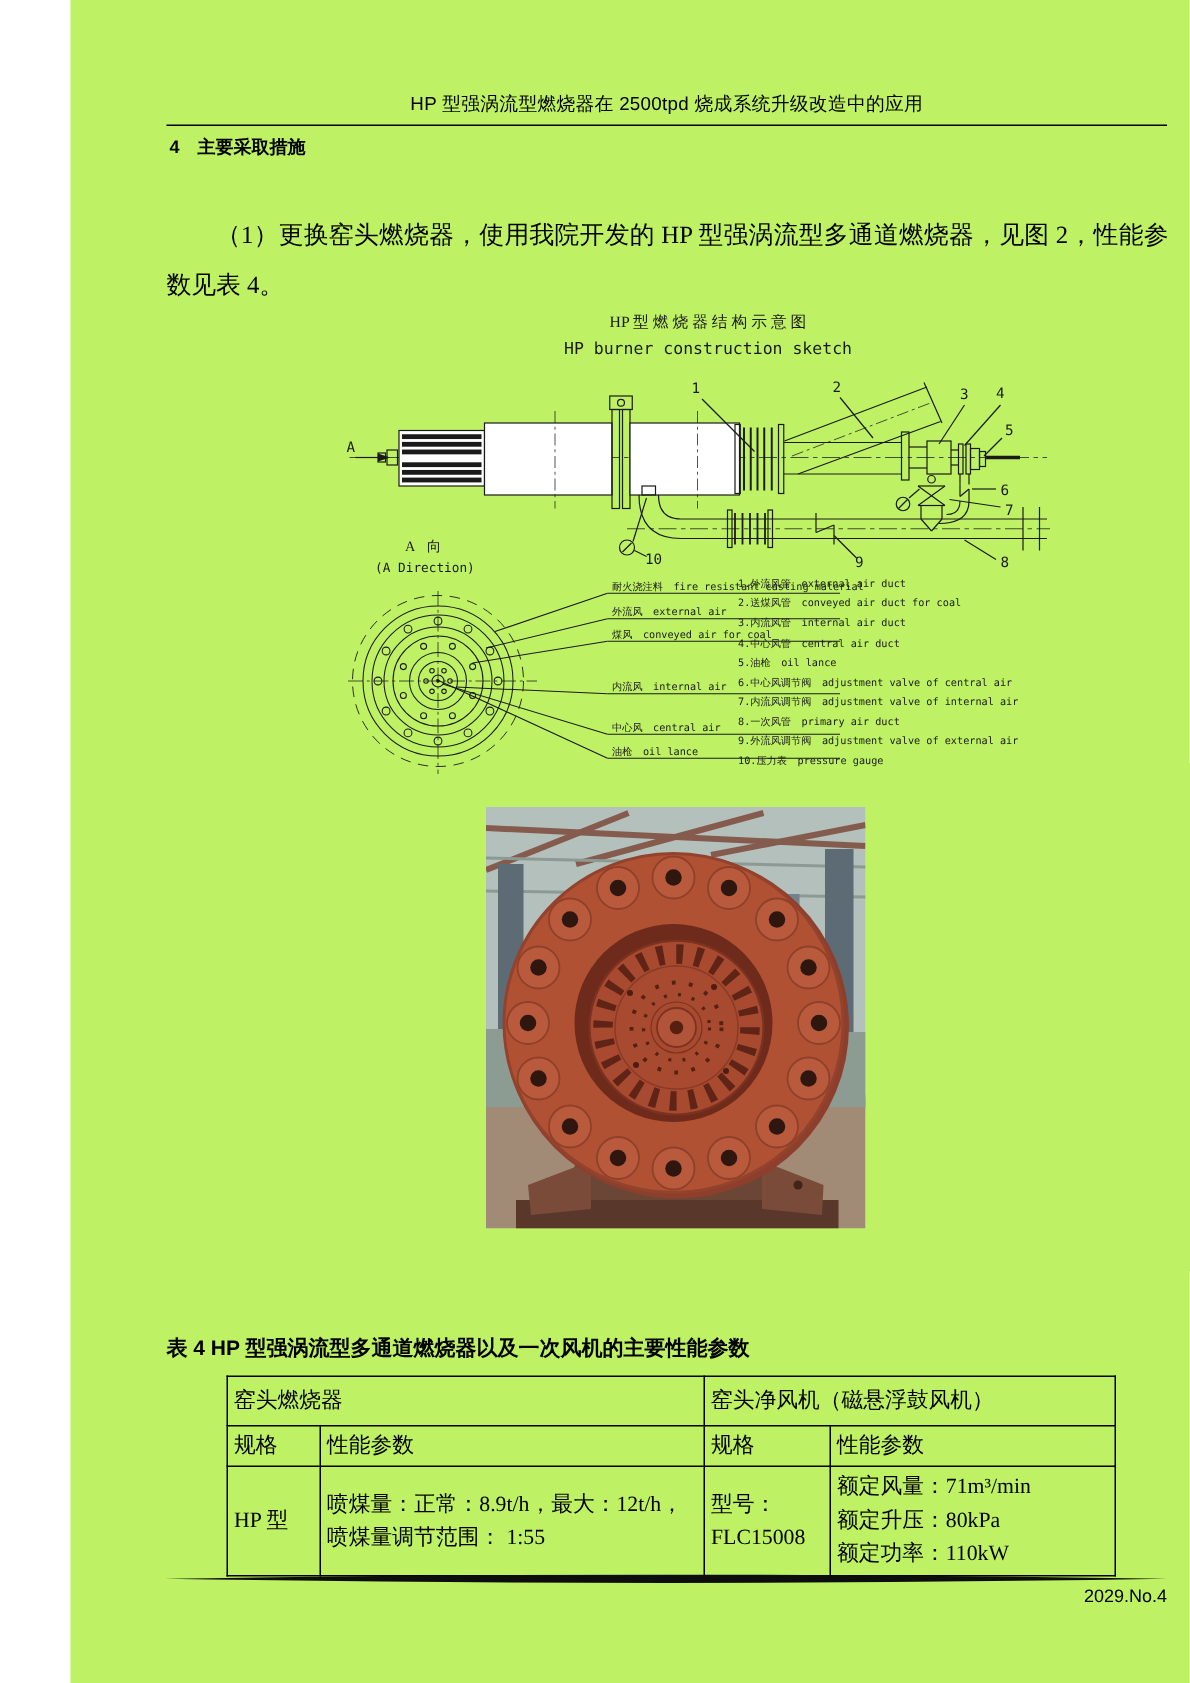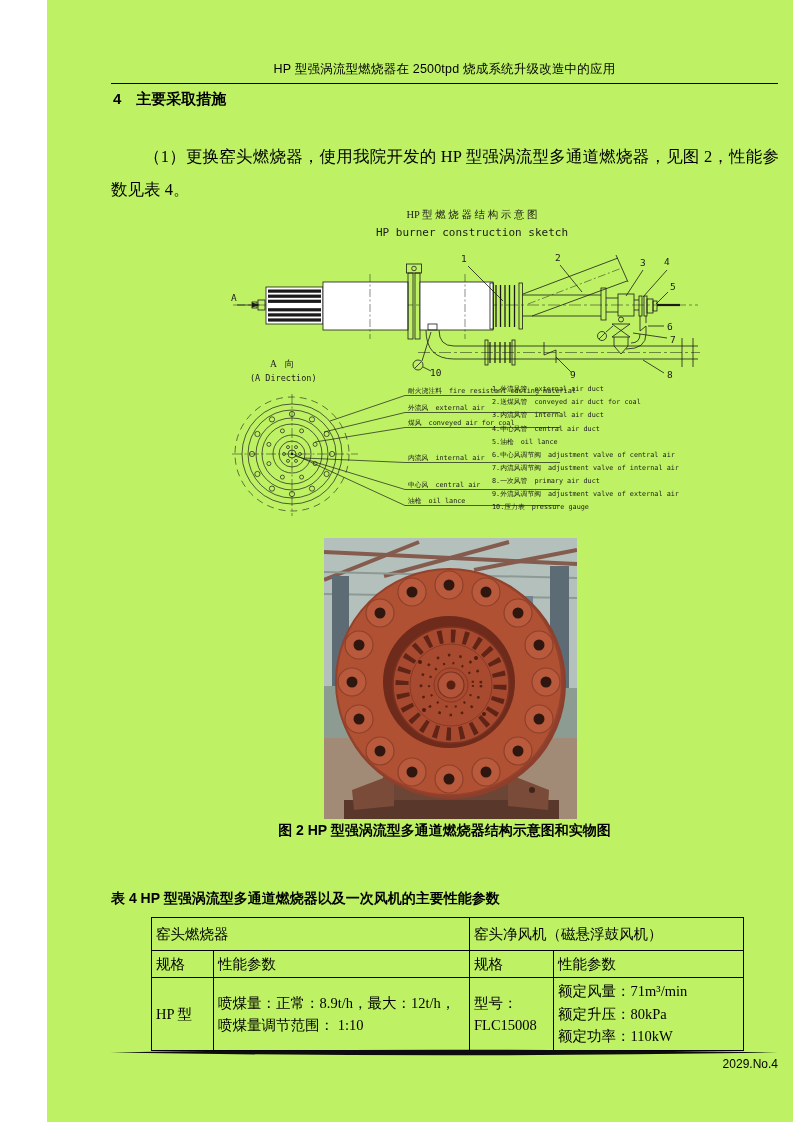--- a/index.html
+++ b/index.html
@@ -2,21 +2,21 @@
 <html><head>
 <meta charset="utf-8">
 <style>
   html,body{margin:0;padding:0;background:#fff;}
   .page{position:relative;width:793px;height:1122px;background:#bef264;overflow:hidden;
         font-family:"Liberation Serif",serif;color:#000;margin-left:47px;}
   .running-head{position:absolute;top:61px;left:64px;width:667px;text-align:center;
         font-family:"Liberation Sans",sans-serif;font-size:12.5px;letter-spacing:.2px;}
   .head-rule{position:absolute;top:83px;left:64px;width:667px;height:0;border-top:1.6px solid #000;}
   .section-title{position:absolute;top:90px;left:66px;font-family:"Liberation Sans",sans-serif;
-        font-weight:bold;font-size:15px;}
+        font-weight:bold;font-size:12px;}
   .para{position:absolute;left:64px;width:668px;font-size:16.5px;line-height:33px;
         text-align:justify;text-indent:2em;}
   .para-1{top:123px;}
   .para-2{top:849px;}
   .fig-caption{position:absolute;top:822px;left:64px;width:667px;text-align:center;
         font-family:"Liberation Sans",sans-serif;font-weight:bold;font-size:14px;}
   .table-caption{position:absolute;top:890px;left:64px;width:667px;text-align:left;
         font-family:"Liberation Sans",sans-serif;font-weight:bold;font-size:14px;}
   .schematic{position:absolute;left:183px;top:204px;}
   .photo{position:absolute;left:277px;top:538px;}
@@ -348,21 +348,20 @@
       <circle cx="127" cy="147" r="4.5" fill="#571f10"></circle>
       <g fill="#4f1d0e">
         <circle cx="152" cy="120" r="2"></circle>
           <circle cx="100" cy="172" r="2"></circle>
         <circle cx="160" cy="176" r="2"></circle>
           <circle cx="96" cy="124" r="2"></circle>
       </g>
     </g>
   </svg>
 
-  <div class="fig-caption">图 2 HP 型强涡流型多通道燃烧器结构示意图和实物图</div>
 
 
   <div class="table-caption">表 4  HP 型强涡流型多通道燃烧器以及一次风机的主要性能参数</div>
 
   <table class="perf">
     <colgroup>
         <col style="width:62px">
         <col style="width:256px">
         <col style="width:84px">
         <col style="width:190px">
@@ -374,21 +373,21 @@
     </tr>
     <tr style="height:20px">
       <td>规格</td>
       <td>性能参数</td>
       <td>规格</td>
       <td>性能参数</td>
     </tr>
     <tr style="height:61px">
       <td>HP 型</td>
       <td class="cell-left">喷煤量：正常：8.9t/h，最大：12t/h，
-喷煤量调节范围：  1:10</td>
+喷煤量调节范围：  1:55</td>
       <td>型号：
 FLC15008</td>
       <td>额定风量：71m³/min
 额定升压：80kPa
 额定功率：110kW</td>
     </tr>
   </tbody>
     </table>
 
   <svg class="footer-rule" width="668" height="8" viewBox="0 0 668 8">

